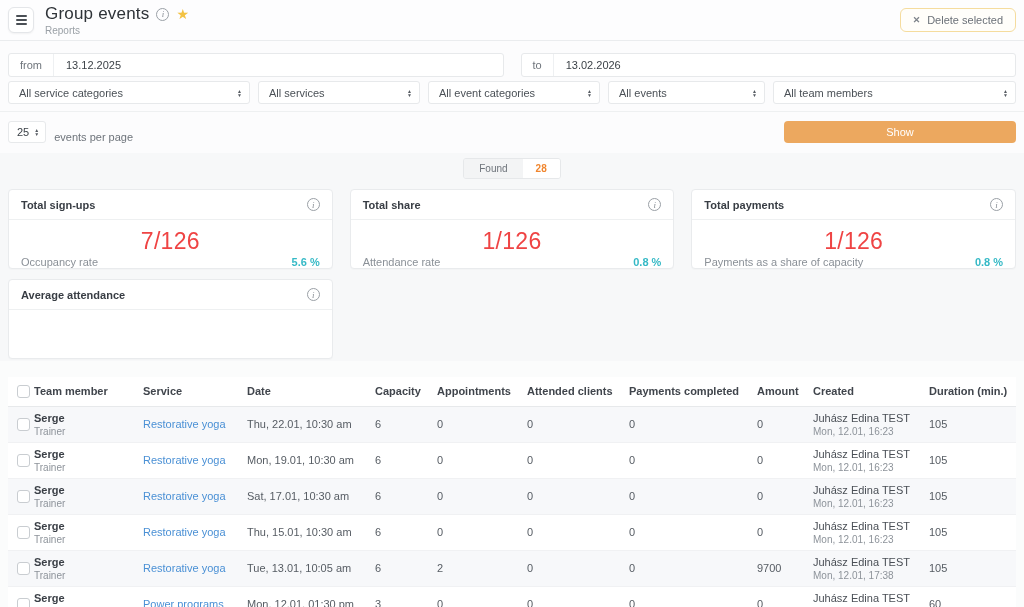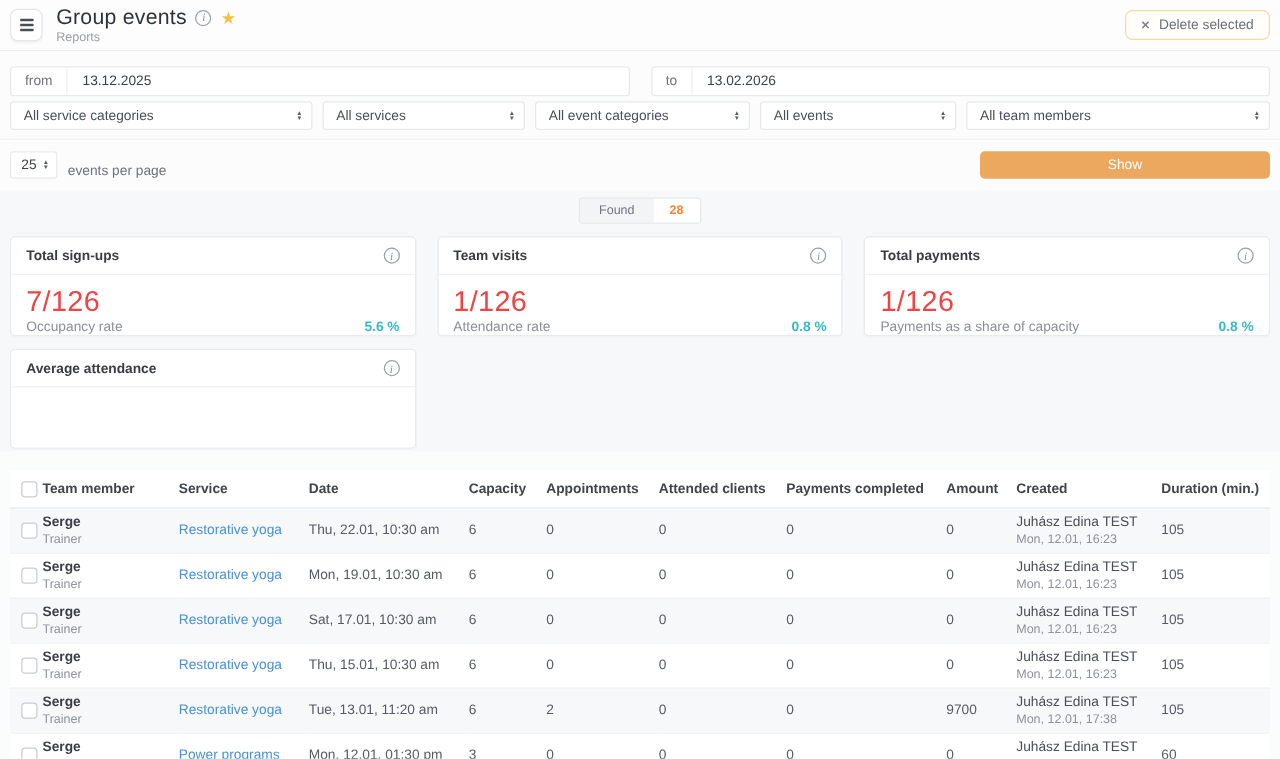--- a/index.html
+++ b/index.html
@@ -75,21 +75,21 @@
     font-family:"Liberation Sans", sans-serif;
   }
 
   
   .band { background:#f7f8f9; padding-bottom:2px; }
   .found-wrap { display:flex; justify-content:center; padding:5px 0 4px 0; }
   .found-badge { display:flex; border:1px solid #e6e8ea; border-radius:3px; overflow:hidden; font-size:10px; }
   .found-badge .found-label { background:#f3f4f5; color:#6e747b; padding:4px 15px; }
   .found-badge .found-count { background:#fff; color:var(--found-orange); font-weight:700; padding:4px 13px; }
 
-  .cards { padding:6px 8px 0 8px; }
+  .cards { padding:6px 8px 0 8px;text-align:center; }
   .cards-row { display:flex; gap:17px; }
   .cards-row + .cards-row { margin-top:10px; }
   .stat-card {
     background:#fff; border:1px solid #e9ebed; border-radius:4px; height:80px;
     box-shadow:0 1px 1px rgba(0,0,0,.02);
   }
   .cards-row.three .stat-card { flex:1; }
   .cards-row.one .stat-card { width:calc((100% - 34px)/3); }
   .stat-card .card-head {
     display:flex; align-items:center; justify-content:space-between;
@@ -226,21 +226,21 @@
         <div class="card-body">
           <div class="card-value">7/126</div>
           <div class="card-foot">
             <span class="card-label">Occupancy rate</span>
             <span class="card-percent">5.6 %</span>
           </div>
         </div>
       </div>
       <div class="stat-card">
         <div class="card-head">
-          <span class="card-title">Team visits</span>
+          <span class="card-title">Total share</span>
           <span class="info-icon">i</span>
         </div>
         <div class="card-body">
           <div class="card-value">1/126</div>
           <div class="card-foot">
             <span class="card-label">Attendance rate</span>
             <span class="card-percent">0.8 %</span>
           </div>
         </div>
       </div>
@@ -380,21 +380,21 @@
     <td>105</td>
   </tr>
 
   <tr>
     <td class="cb-cell"><span class="checkbox"></span></td>
     <td>
       <div class="member-name">Serge</div>
       <div class="member-role">Trainer</div>
     </td>
     <td><a class="service-link">Restorative yoga</a></td>
-    <td>Tue, 13.01, 11:20 am</td>
+    <td>Tue, 13.01, 10:05 am</td>
     <td>6</td>
     <td>2</td>
     <td>0</td>
     <td>0</td>
     <td>9700</td>
     <td>
       <div class="created-by">Juhász Edina TEST</div>
       <div class="created-at">Mon, 12.01, 17:38</div>
     </td>
     <td>105</td>

